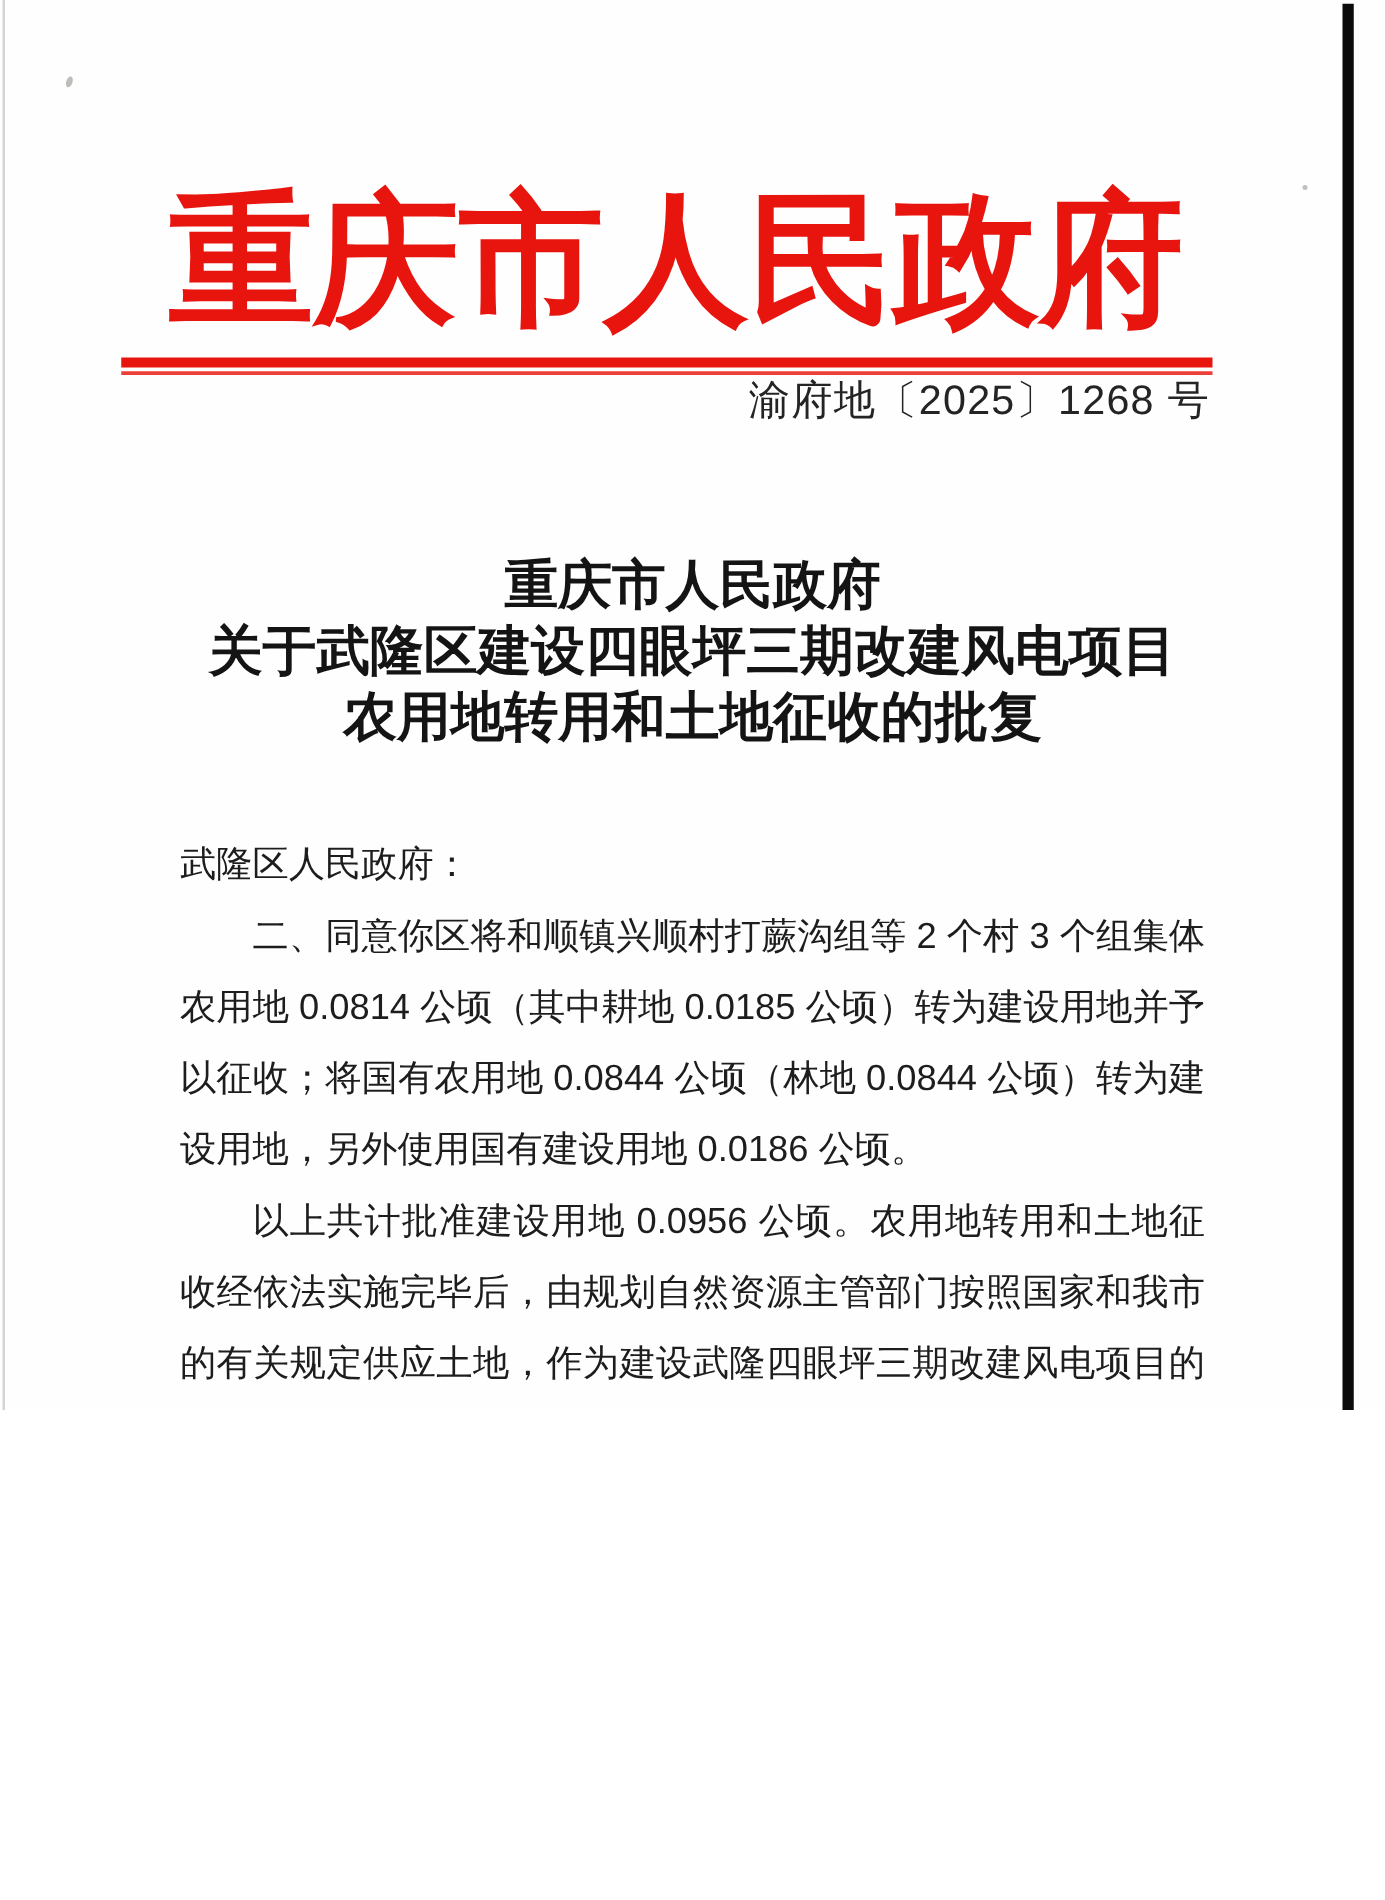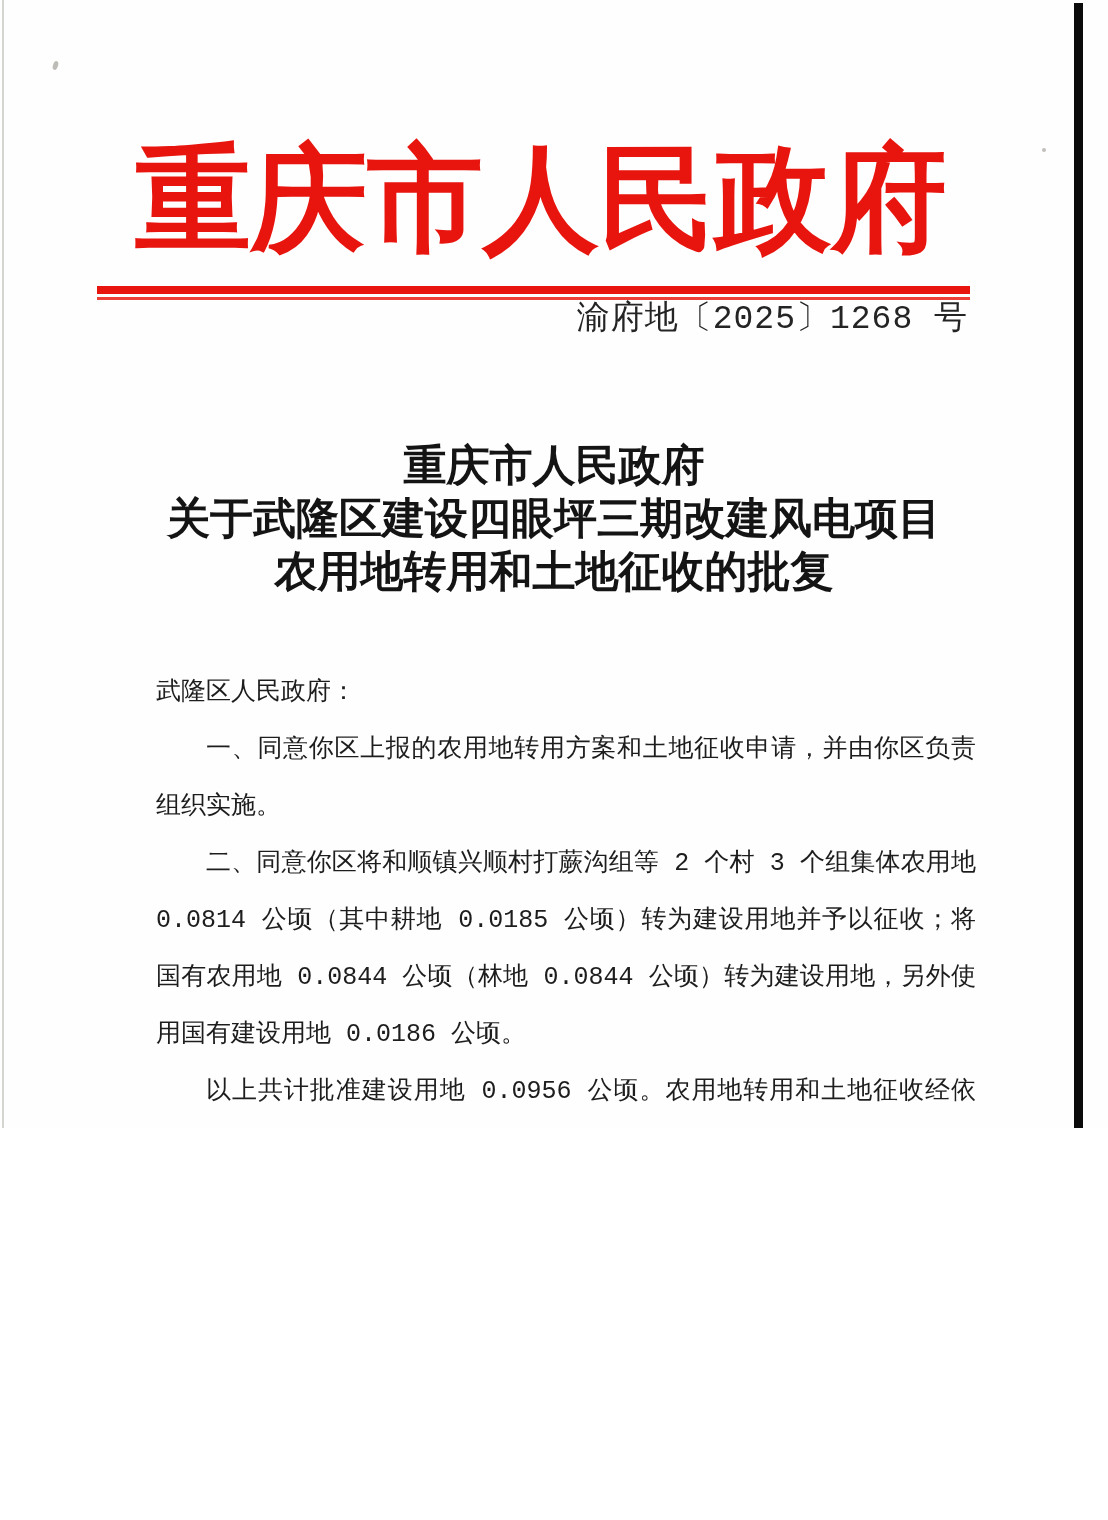--- a/index.html
+++ b/index.html
@@ -6,21 +6,21 @@
     --red:#e8150f;
     --ink:#1d1d1d;
   }
   *{margin:0;padding:0;box-sizing:border-box;}
   html,body{background:#ffffff;}
   .page{
     position:relative;
     width:1108px;height:1128px;
     background:#fefefe;
     overflow:hidden;
-    font-family:Liberation Mono, monospace;
+    font-family:Liberation Sans, sans-serif;
   }
   
   .scan-left-edge{
     position:absolute;left:2px;top:0;width:2px;height:1520px;
     background:#b3b0ab;opacity:.55;
   }
   .scan-right-edge{
     position:absolute;left:1074px;top:3px;width:9px;height:1517px;
     background:#0b0b0b;
   }
@@ -51,22 +51,22 @@
 
   
   .doc-title{
     position:absolute;top:442px;left:0;width:1108px;
     text-align:center;color:#141414;
     font-size:43px;line-height:53px;font-weight:700;
   }
 
   
   .body-text{
-    position:absolute;top:664px;left:156px;width:820px;
-    font-size:25px;line-height:57px;color:var(--ink);
+    position:absolute;top:664px;left:144px;width:820px;
+    font-size:29px;line-height:57px;color:var(--ink);
     text-align:justify;text-justify:inter-ideograph;
   }
   .body-text p{margin:0;}
   .body-text p.indent{text-indent:2em;}
 
   
   .rule-footer-thin{left:102px;top:1412px;width:871px;height:3px;opacity:.82;}
   .rule-footer-thick{left:102px;top:1417px;width:871px;height:9px;}
 </style>
 </head>
@@ -89,21 +89,20 @@
   <div class="doc-number">渝府地〔2025〕1268 号</div>
 
   <div class="doc-title">
     <div>重庆市人民政府</div>
     <div>关于武隆区建设四眼坪三期改建风电项目</div>
     <div>农用地转用和土地征收的批复</div>
   </div>
 
   <div class="body-text">
     <p>武隆区人民政府：</p>
-    <p class="indent">一、同意你区上报的农用地转用方案和土地征收申请，并由你区负责组织实施。</p>
     <p class="indent">二、同意你区将和顺镇兴顺村打蕨沟组等 2 个村 3 个组集体农用地 0.0814 公顷（其中耕地 0.0185 公顷）转为建设用地并予以征收；将国有农用地 0.0844 公顷（林地 0.0844 公顷）转为建设用地，另外使用国有建设用地 0.0186 公顷。</p>
     <p class="indent">以上共计批准建设用地 0.0956 公顷。农用地转用和土地征收经依法实施完毕后，由规划自然资源主管部门按照国家和我市的有关规定供应土地，作为建设武隆四眼坪三期改建风电项目的用地。</p>
   </div>
 
   <div class="rule rule-footer-thin"></div>
   <div class="rule rule-footer-thick"></div>
 
 </div>
 
 </body></html>

